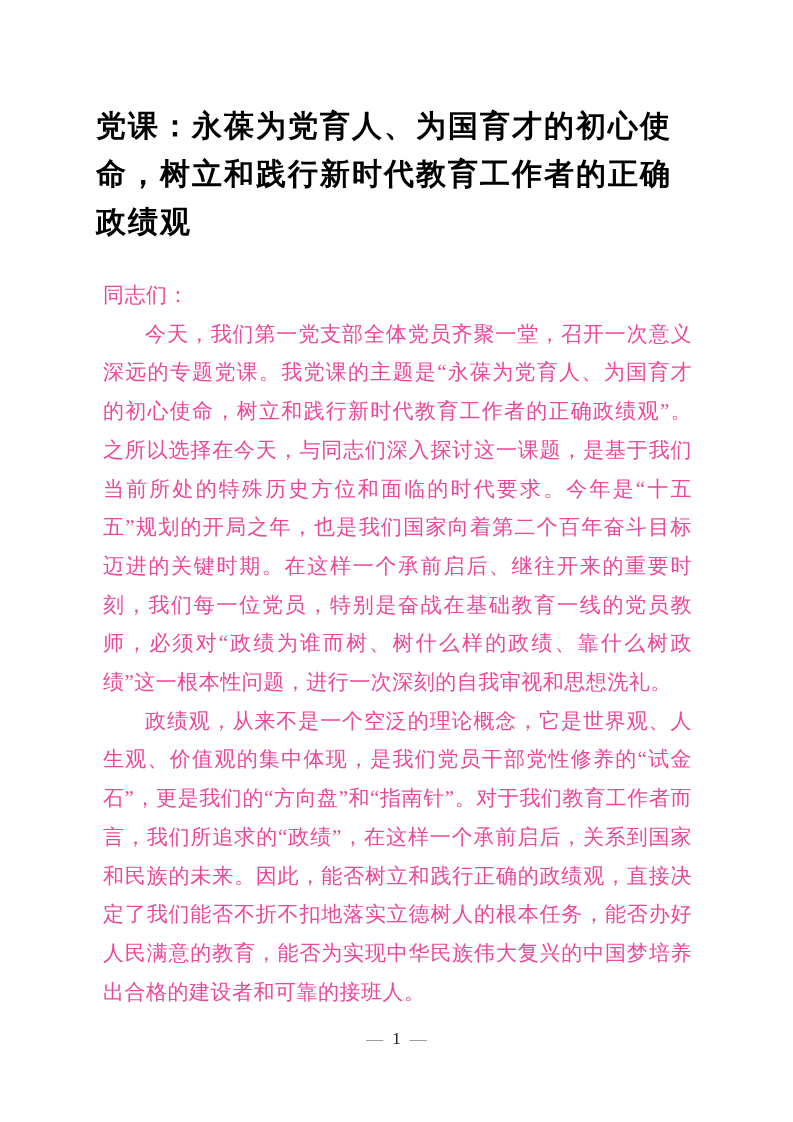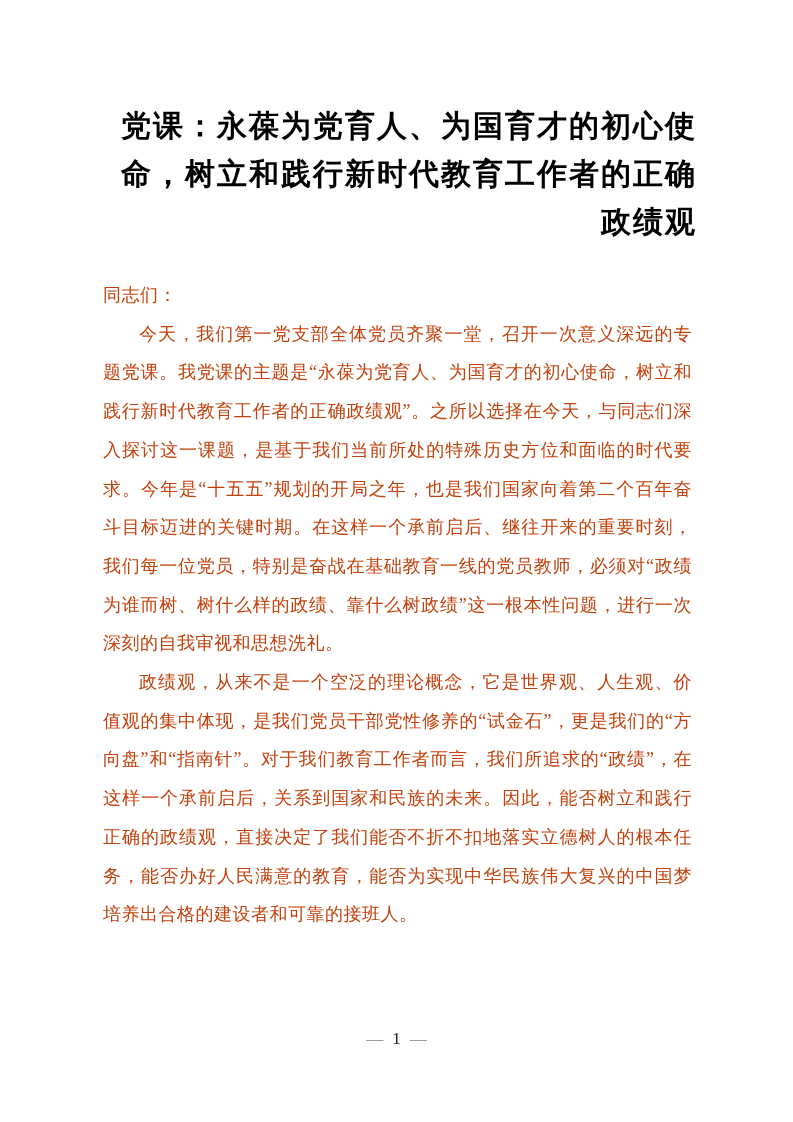--- a/index.html
+++ b/index.html
@@ -15,38 +15,38 @@
     overflow: hidden;
     font-family: "Liberation Serif", "DejaVu Serif", serif;
     color: #000;
   }
   .doc-title {
     position: absolute;
     top: 102px;
     left: 96px;
     right: 96px;
     margin: 0;
-    text-align: right;
+    text-align: left;
     font-size: 30px;
     font-weight: bold;
     line-height: 48px;
     letter-spacing: 2px;
     color: #000000;
     font-family: "Liberation Serif", "DejaVu Serif", serif;
   }
   .doc-body {
     position: absolute;
     top: 276px;
     left: 103px;
     right: 101px;
-    font-size: 18px;
+    font-size: 21px;
     line-height: 38.7px;
     text-align: justify;
     text-justify: inter-character;
-    color: #c2410c;
+    color: #ec4899;
     letter-spacing: 0.5px;
   }
   .doc-body p {
     margin: 0;
   }
   .salutation {
     text-indent: 0;
   }
   .para {
     text-indent: 2em;

